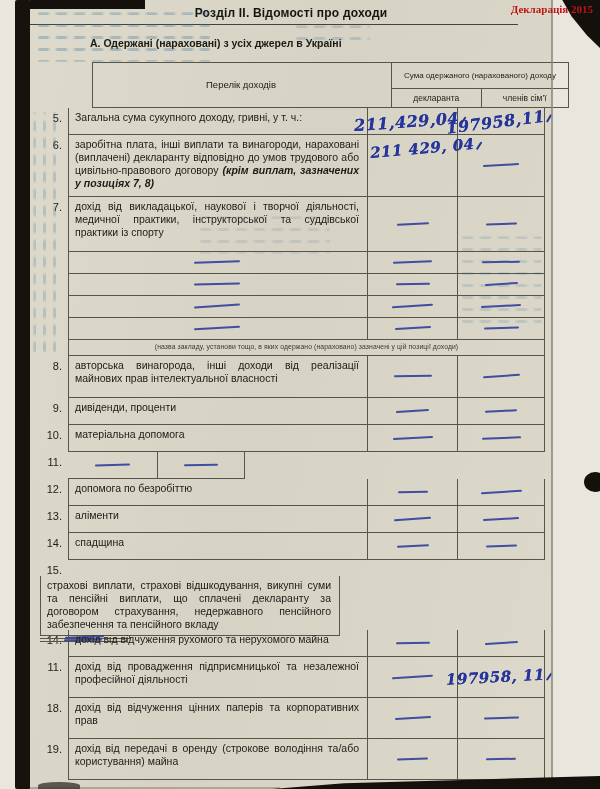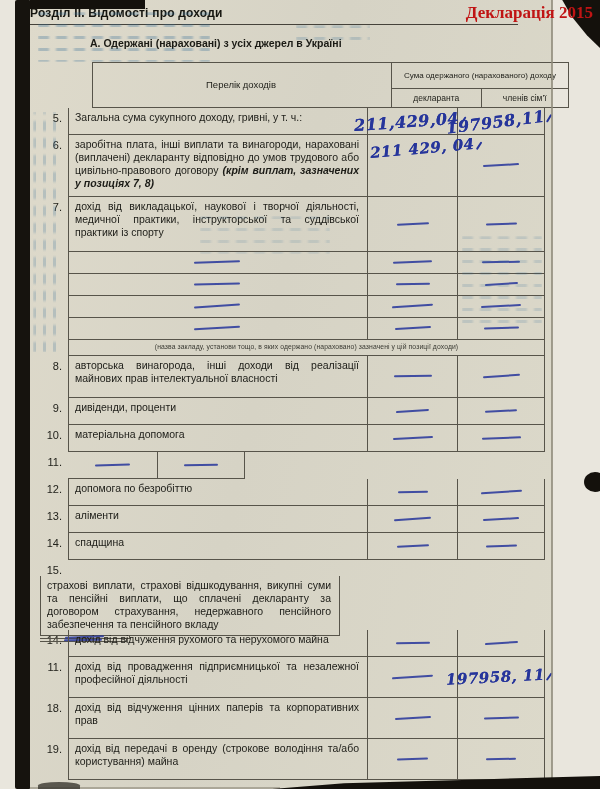--- a/index.html
+++ b/index.html
@@ -31,25 +31,25 @@
             mask:repeating-linear-gradient(180deg,#000 0 3.5px,transparent 3.5px 12px);}
   .sm1{left:38px;top:12px;width:172px;height:50px;opacity:.55;}
   .sm2{left:296px;top:25px;width:74px;height:16px;opacity:.4;}
   .sm3{left:33px;top:112px;width:28px;height:240px;opacity:.45;
     background:repeating-linear-gradient(0deg,rgba(52,108,150,.5) 0 10px,transparent 10px 17px);
     -webkit-mask:repeating-linear-gradient(90deg,#000 0 3px,transparent 3px 10px);
             mask:repeating-linear-gradient(90deg,#000 0 3px,transparent 3px 10px);}
   .sm4{left:462px;top:236px;width:80px;height:92px;opacity:.3;}
   .sm5{left:200px;top:216px;width:130px;height:38px;opacity:.25;}
   
-  .title-row{position:absolute;left:0;top:6px;width:100%;
+  .title-row{position:absolute;left:0;top:6px;width:100%;text-align:center;
     font-size:12px;font-weight:bold;color:#15150f;letter-spacing:.2px;}
   .title-underline{position:absolute;left:30px;top:24px;width:488px;height:1px;background:#45423a;}
   .stamp{position:absolute;right:7px;top:3px;z-index:5;
-    font-family:"Liberation Serif",serif;font-weight:bold;font-size:17px;color:#c01414;}
+    font-family:"Liberation Serif",serif;font-weight:bold;font-size:11px;color:#c01414;}
   .subsection{position:absolute;left:60px;top:37px;font-size:10.5px;font-weight:bold;color:#1b1b15;}
   
   .dtable{position:absolute;left:10px;top:62px;width:505px;font-size:10.5px;color:#1c1c17;}
   .trow,.thead{display:flex;box-sizing:border-box;}
   .c-num{width:28px;box-sizing:border-box;text-align:right;padding:4px 6px 0 0;
     font-size:11px;color:#23231d;flex:none;}
   .c-label{width:300px;box-sizing:border-box;border-left:1px solid #57544a;border-right:1px solid #57544a;
     border-bottom:1px solid #57544a;padding:3px 8px 3px 6px;line-height:1.25;text-align:justify;flex:none;
     position:relative;}
   .c-label i{font-weight:bold;}

